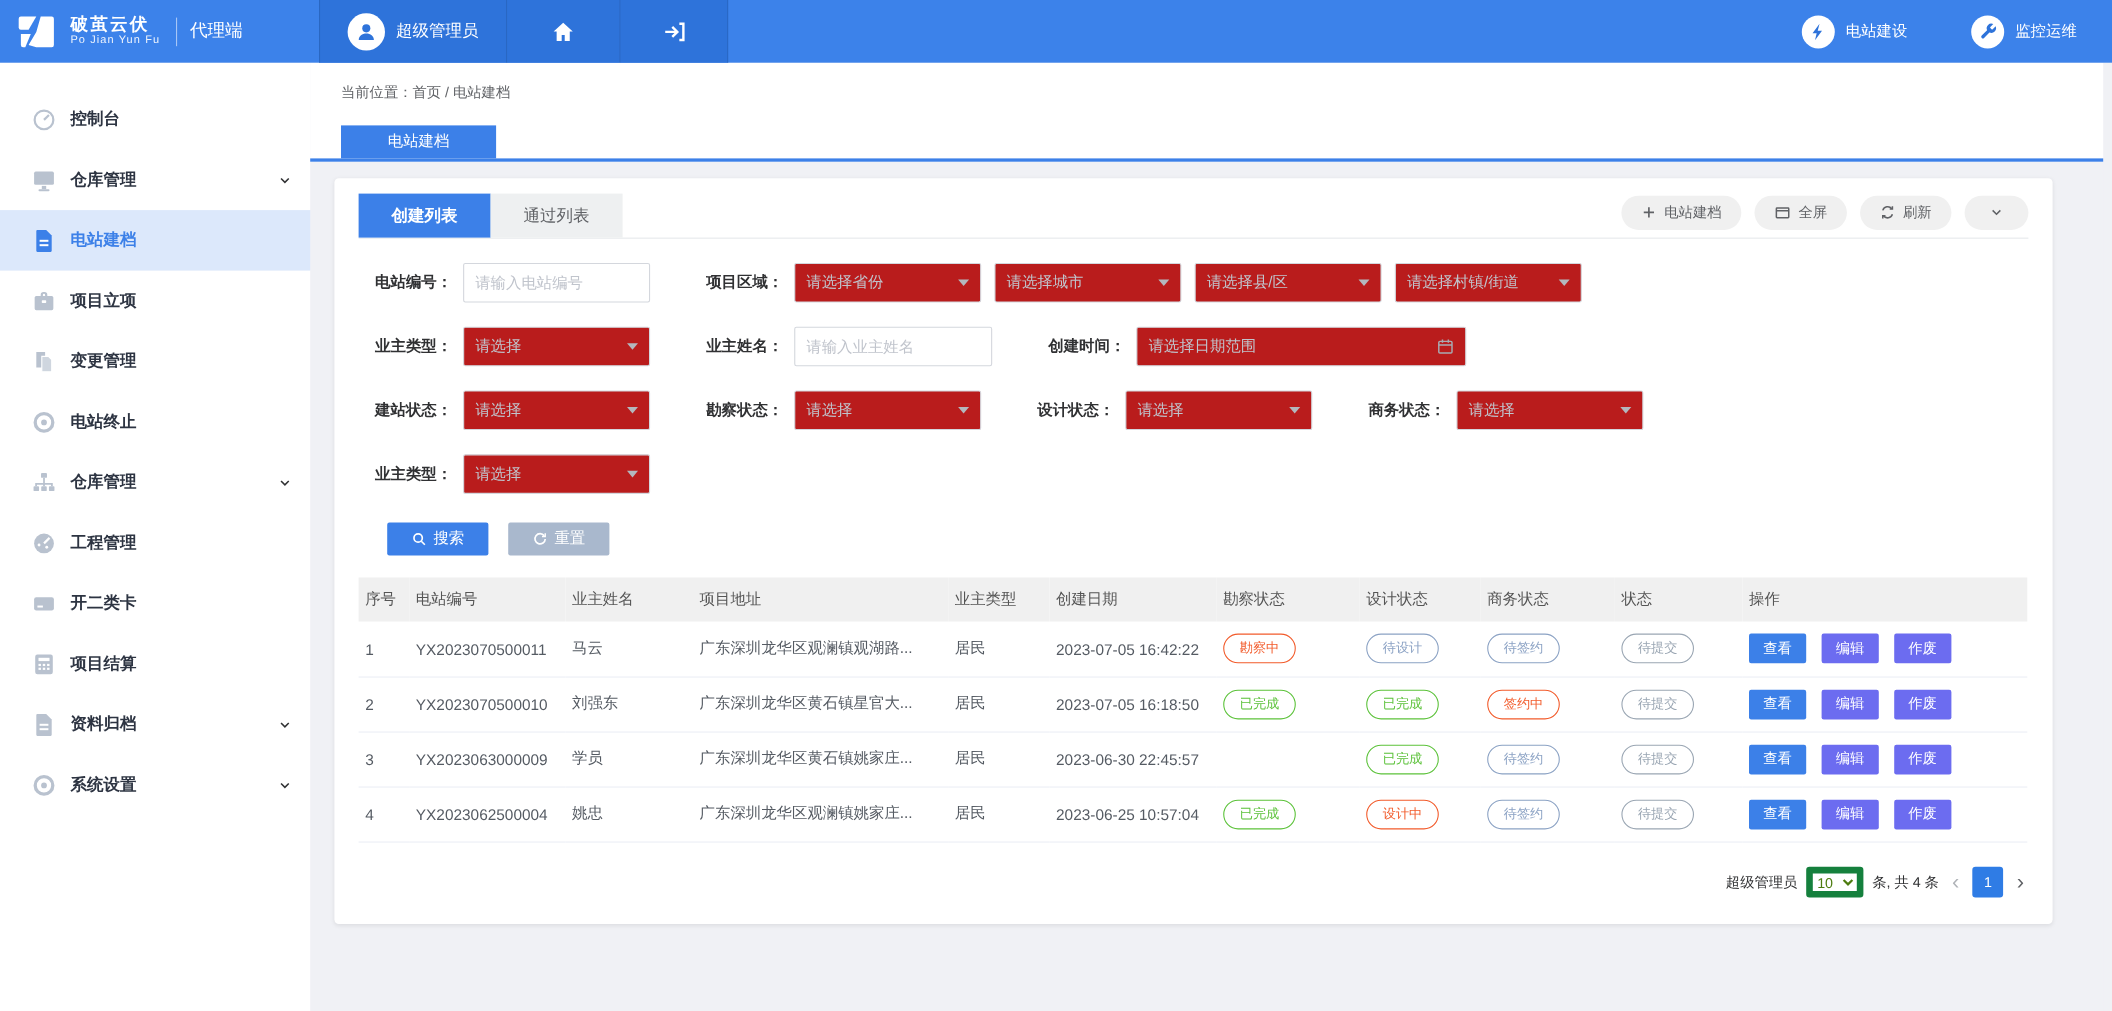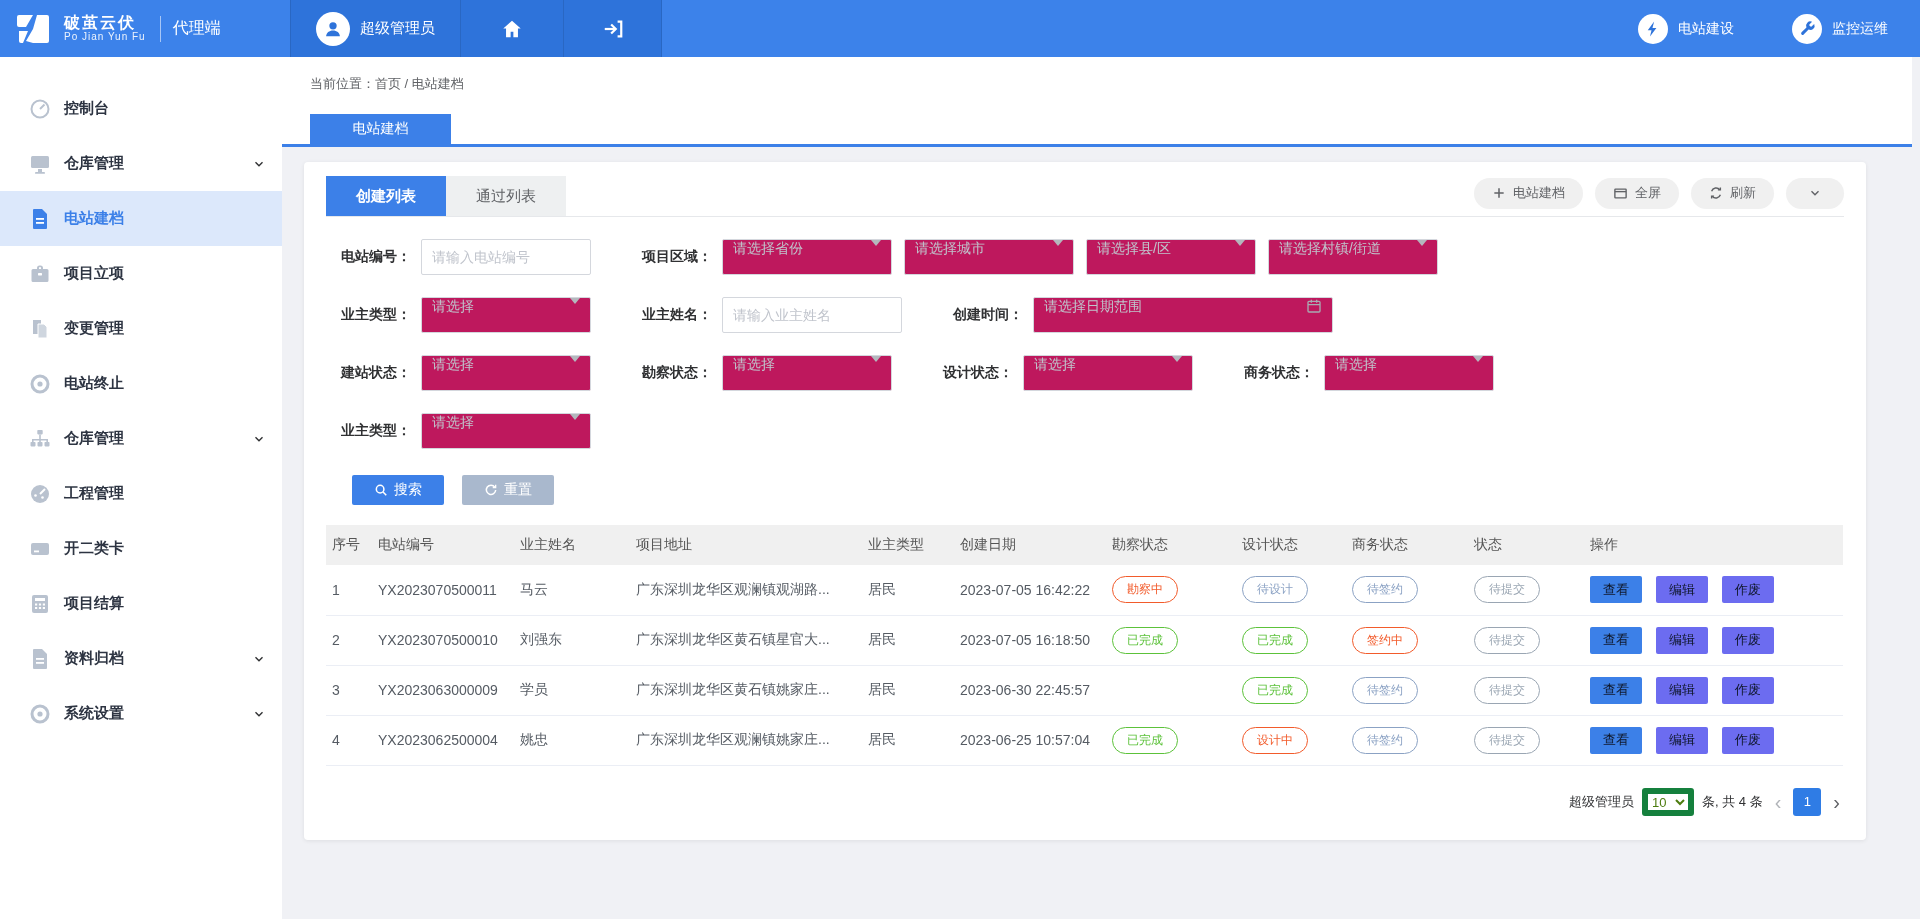--- a/index.html
+++ b/index.html
@@ -50,40 +50,40 @@
   .toolbar { margin-left:auto; display:flex; align-items:center; gap:12px; padding-bottom:6px; }
   .pill { height:31px; background:#f0f0f0; border:none; border-radius:16px; display:flex; align-items:center; gap:7px; padding:0 18px; font-size:13px; color:#606266; cursor:pointer; font-family:inherit; }
   .pill svg { flex:0 0 auto; }
 
   .f-row { display:flex; align-items:center; margin-top:22px; }
   .f-group { display:flex; align-items:center; }
   .f-group + .f-group { margin-left:36px; }
   .f-label { width:85px; text-align:right; font-size:14px; font-weight:600; color:#303133; margin-right:10px; white-space:nowrap; }
   .f-input { height:36px; border:1px solid #d4d7dd; border-radius:2px; padding:0 10px; font-size:14px; color:#303133; width:170px; font-family:inherit; }
   .f-input::placeholder { color:#c0c4cc; }
-  .f-select { height:36px; border:1px solid #d4d7dd; border-radius:2px; width:170px; display:flex; padding:0 10px; cursor:pointer; background:#be185d; }
+  .f-select { height:36px; border:1px solid #d4d7dd; border-radius:2px; width:170px; display:flex; align-items:center; padding:0 10px; cursor:pointer; background:#b91c1c; }
   .f-select .ph { font-size:14px; color:#c0c4cc; flex:1 1 auto; overflow:hidden; white-space:nowrap; }
   .caret-down { width:0; height:0; border-left:5px solid transparent; border-right:5px solid transparent; border-top:6px solid #b4b7bd; flex:0 0 auto; }
   .sel-gap { margin-left:12px; }
   .f-date { width:300px; }
 
   .btn-row { display:flex; align-items:center; margin-top:26px;padding-left:26px; }
   .btn { height:30px; border:none; border-radius:2px; color:#fff; font-size:14px; display:flex; align-items:center; justify-content:center; gap:6px; cursor:pointer; font-family:inherit; }
   .btn-search { width:92px; background:#3c80e8; }
   .btn-reset { width:92px; background:#a9b8cd; margin-left:18px; }
 
   table.grid { width:1517px; border-collapse:collapse; margin-top:20px; table-layout:fixed; }
   .grid thead th { background:#f0f0f0; height:40px; font-size:14px; font-weight:normal; color:#555; text-align:left; padding:0 6px; white-space:nowrap; }
   .grid tbody td { height:50px; border-bottom:1px solid #ebeef5; font-size:14px; color:#555b63; padding:0 6px; white-space:nowrap; overflow:hidden; text-overflow:ellipsis; }
   .badge { display:inline-block; min-width:66px; text-align:center; padding:4px 8px; font-size:12px; border-radius:14px; border:1px solid; background:#fff; }
   .badge.orange { color:#f25b2b; border-color:#f25b2b; }
   .badge.green  { color:#5cc23a; border-color:#5cc23a; }
   .badge.blue   { color:#8ba2c4; border-color:#8ba2c4; }
   .badge.gray   { color:#9aa6b3; border-color:#9aa6b3; }
-  .op-btn { width:52px; height:27px; border:none; border-radius:2px; color:#0f172a; font-size:13px; cursor:pointer; margin-right:10px; font-family:inherit; }
+  .op-btn { width:52px; height:27px; border:none; border-radius:2px; color:#ffffff; font-size:13px; cursor:pointer; margin-right:10px; font-family:inherit; }
   .op-view { background:#3c80e8; }
   .op-purple { background:#6c6cf0; }
 
   .pager { display:flex; align-items:center; justify-content:flex-end; margin-top:22px; gap:8px; font-size:13px; color:#303133; }
   .pager select { width:52px; height:28px; border:6px solid #15803d; border-radius:3px; font-size:13px; color:#4d7c0f; font-family:inherit; background:#fff; }
   .pg-arrow { background:none; border:none; font-size:20px; color:#606266; cursor:pointer; line-height:1; padding:0 4px; font-family:inherit; }
   .pg-arrow.dim { color:#b0b3b8; }
   .pg-page { width:28px; height:28px; background:#2f7ce5; color:#fff; border:none; border-radius:3px; font-size:13px; cursor:pointer; font-family:inherit; }
 </style>
 </head>

